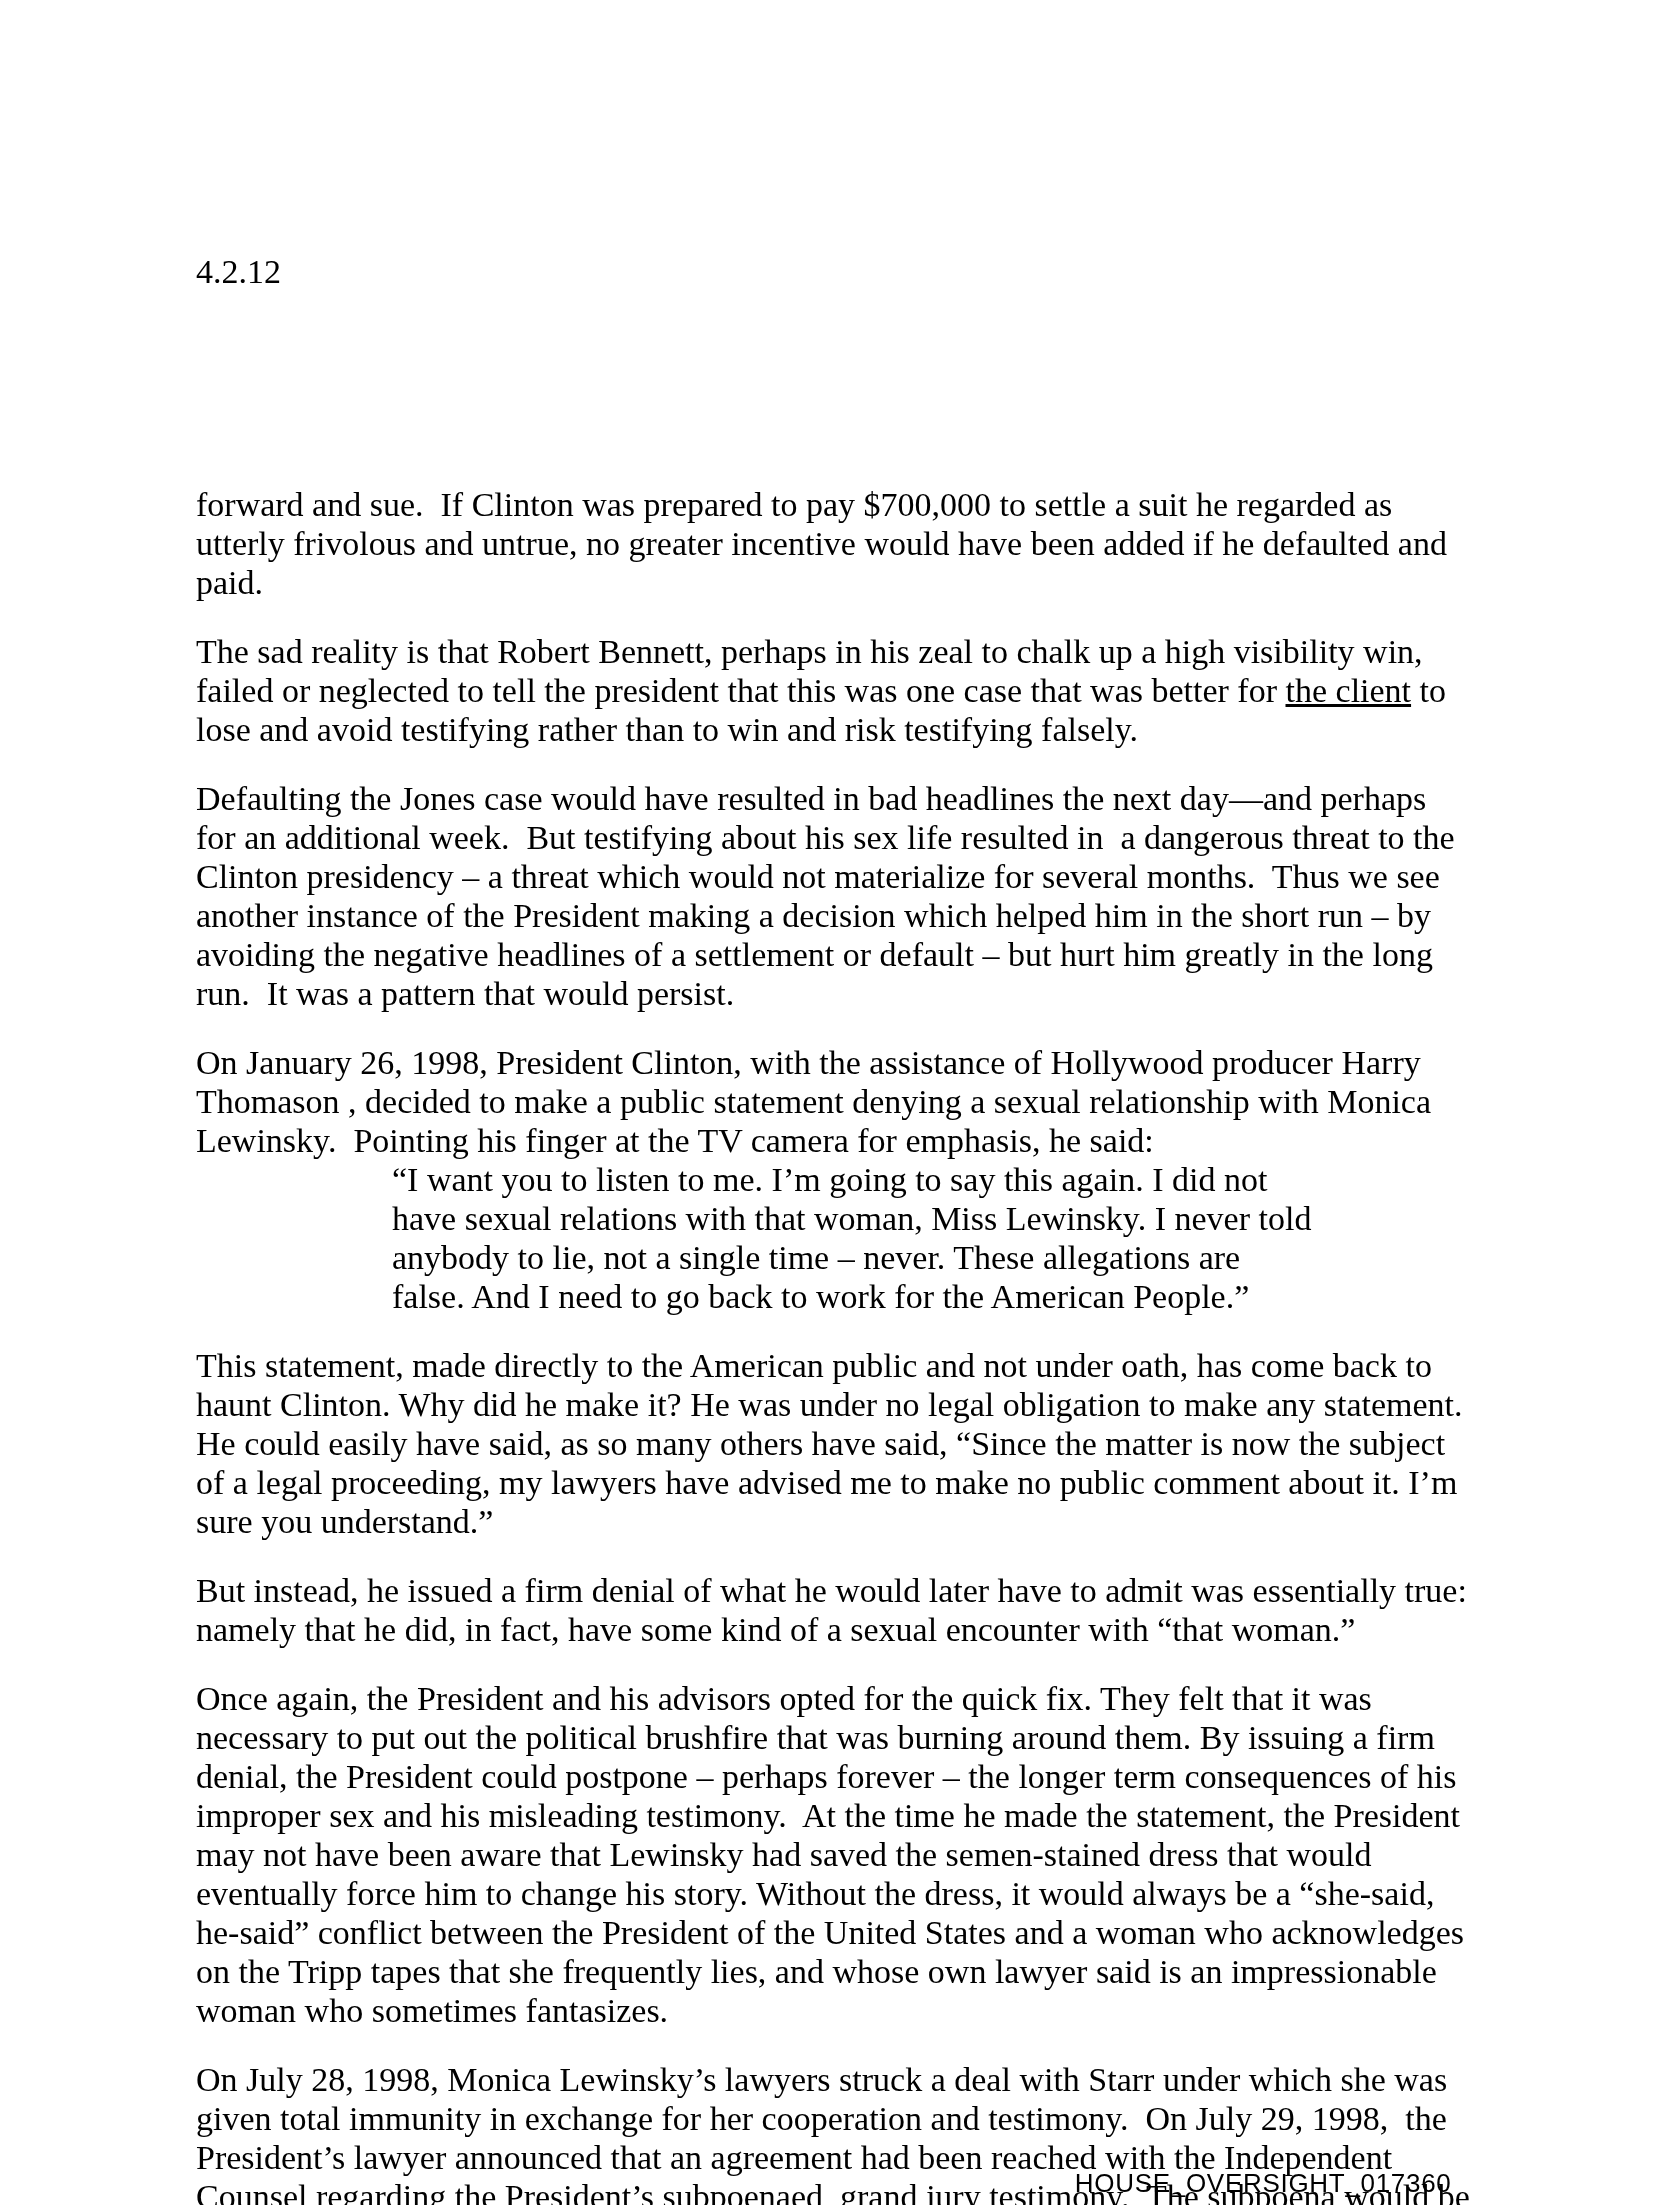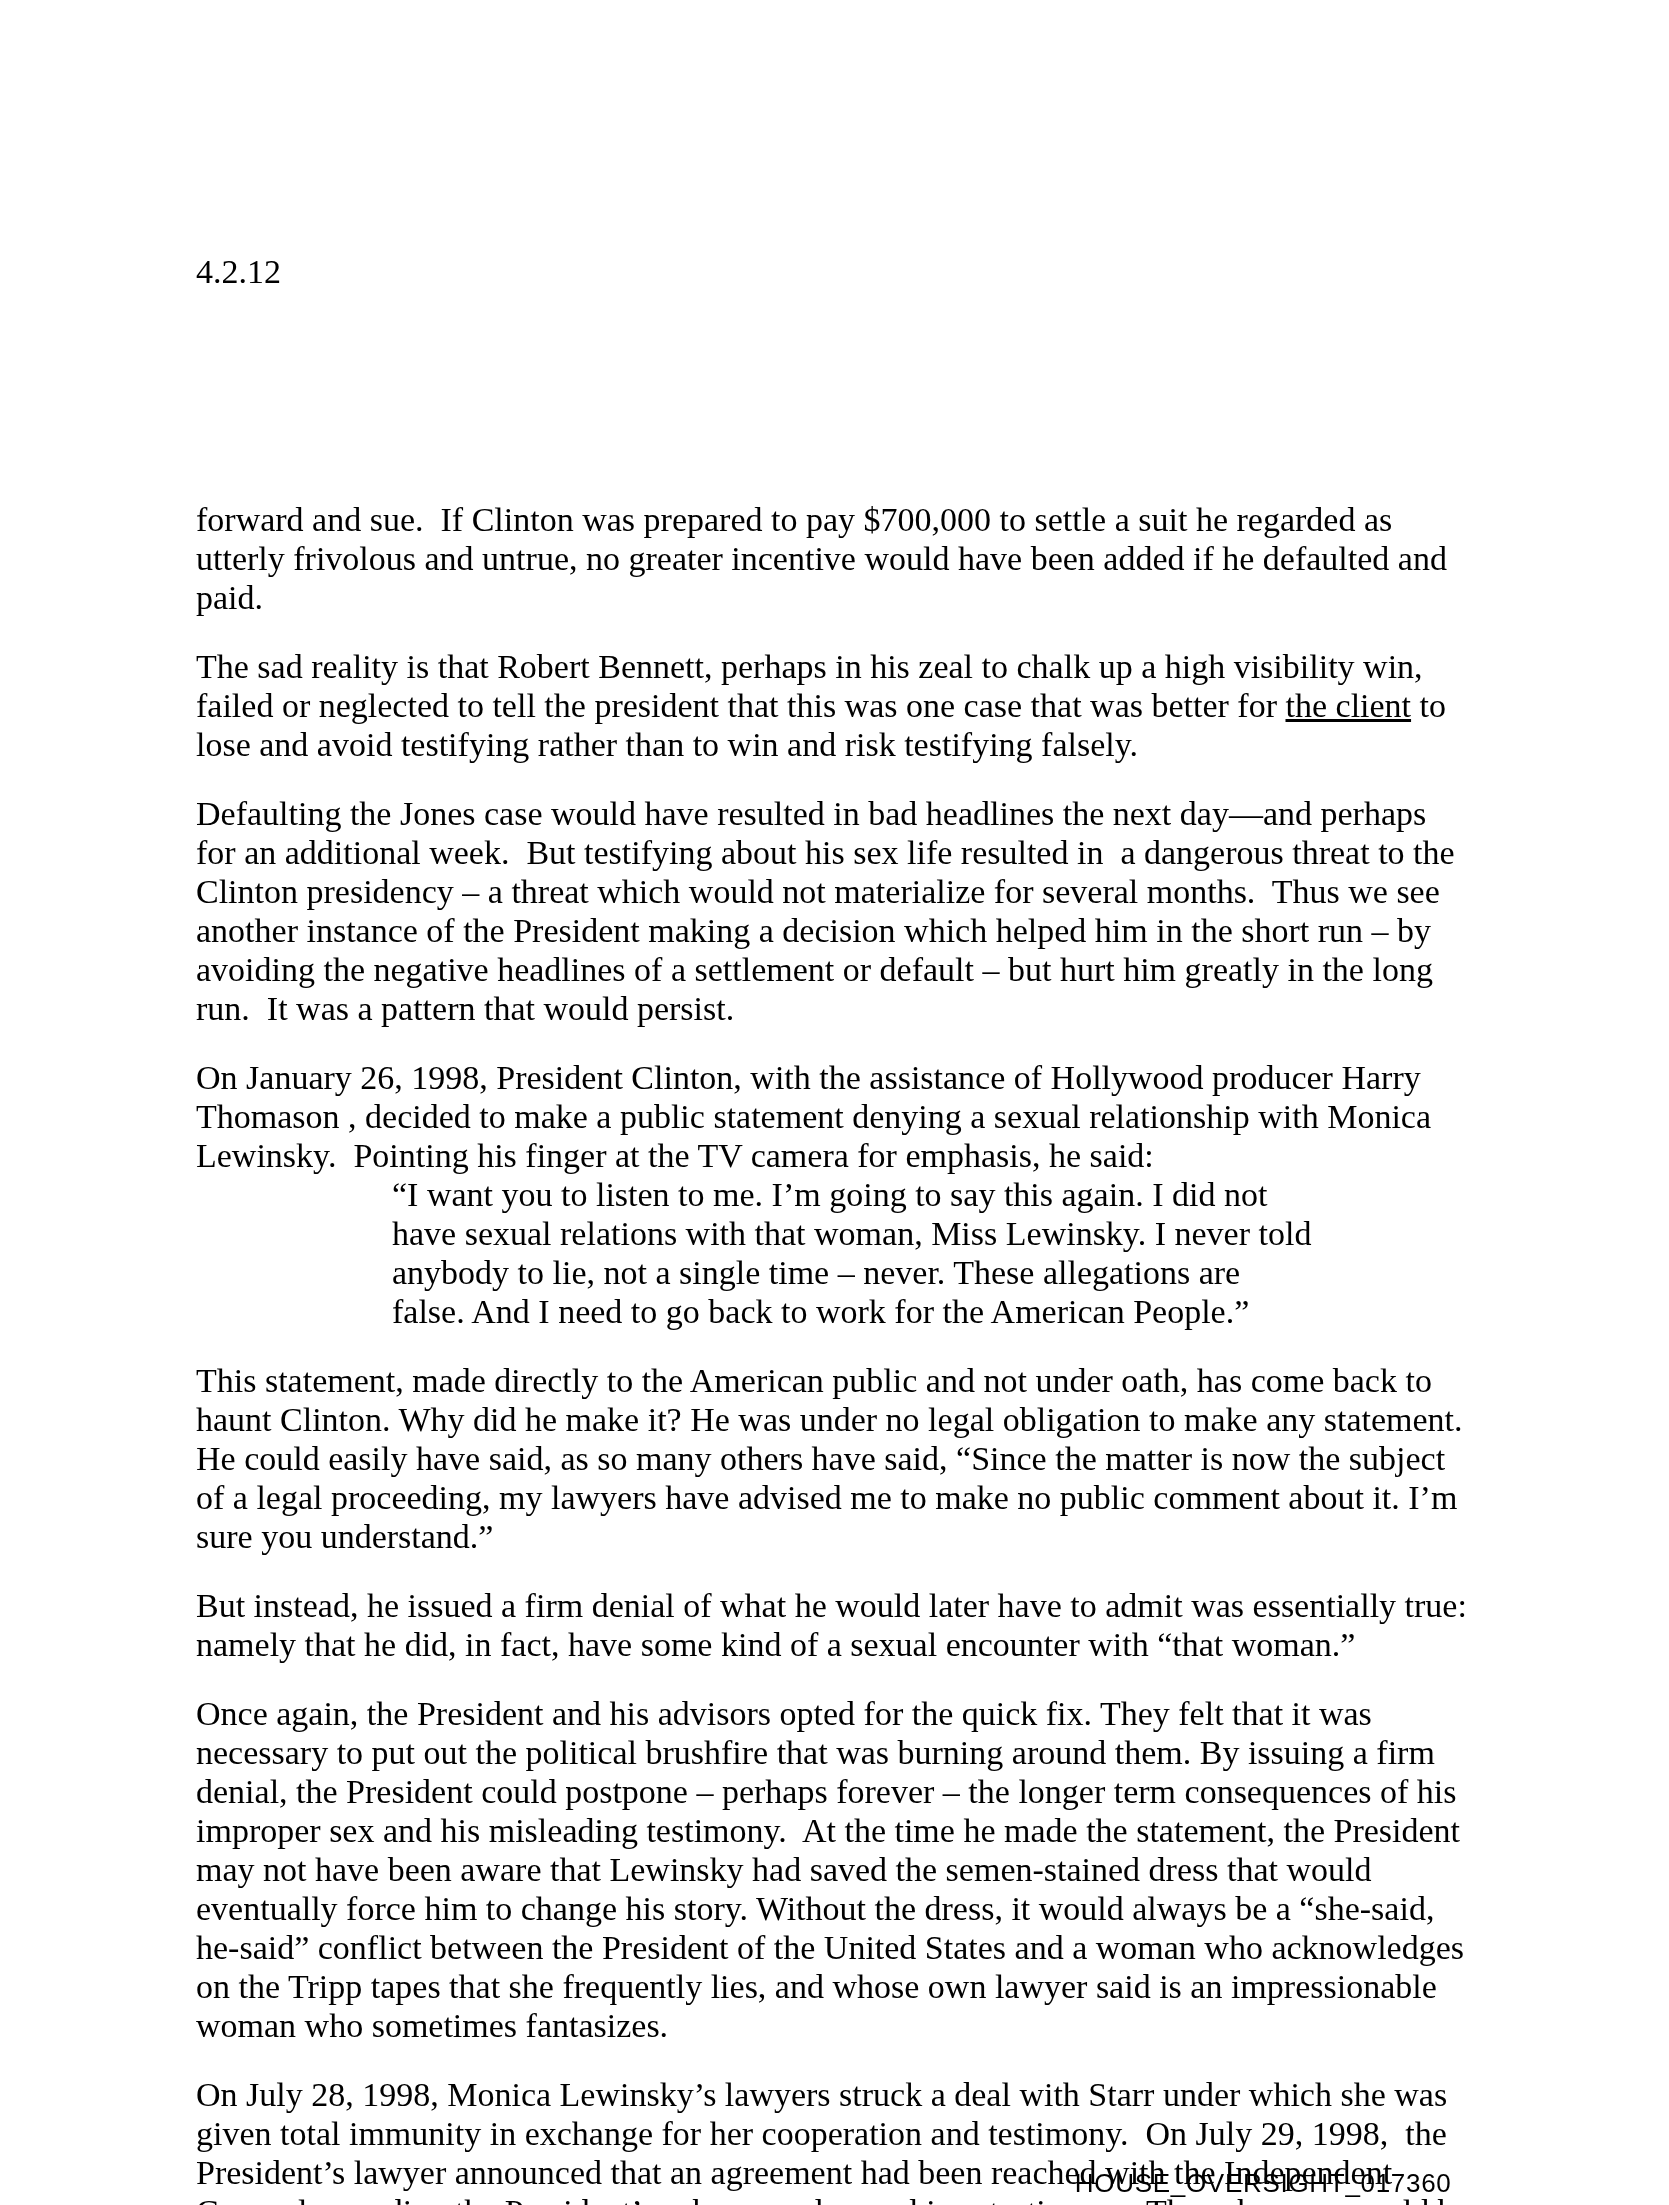--- a/index.html
+++ b/index.html
@@ -15,21 +15,21 @@
     position: absolute;
     left: 196px;
     top: 96px;
     width: 1276px;
     font-size: 34px;
     line-height: 39px;
     white-space: pre-wrap;
   }
   .header-block { margin: 0 0 38px 0; }
   .header-line { }
-  .para { margin: 15px 0 30px 0; }
+  .para { margin: 0 0 30px 0; }
   .para.no-gap { margin-bottom: 0; }
   .quote { margin: 0 0 30px 196px; }
   .quote-line { }
   .u { text-decoration: underline; font-family: Liberation Serif, serif; }
   .page-number {
     position: absolute;
     left: 0; right: 0;
     top: 1999px;
     text-align: center;
     font-size: 34px;

